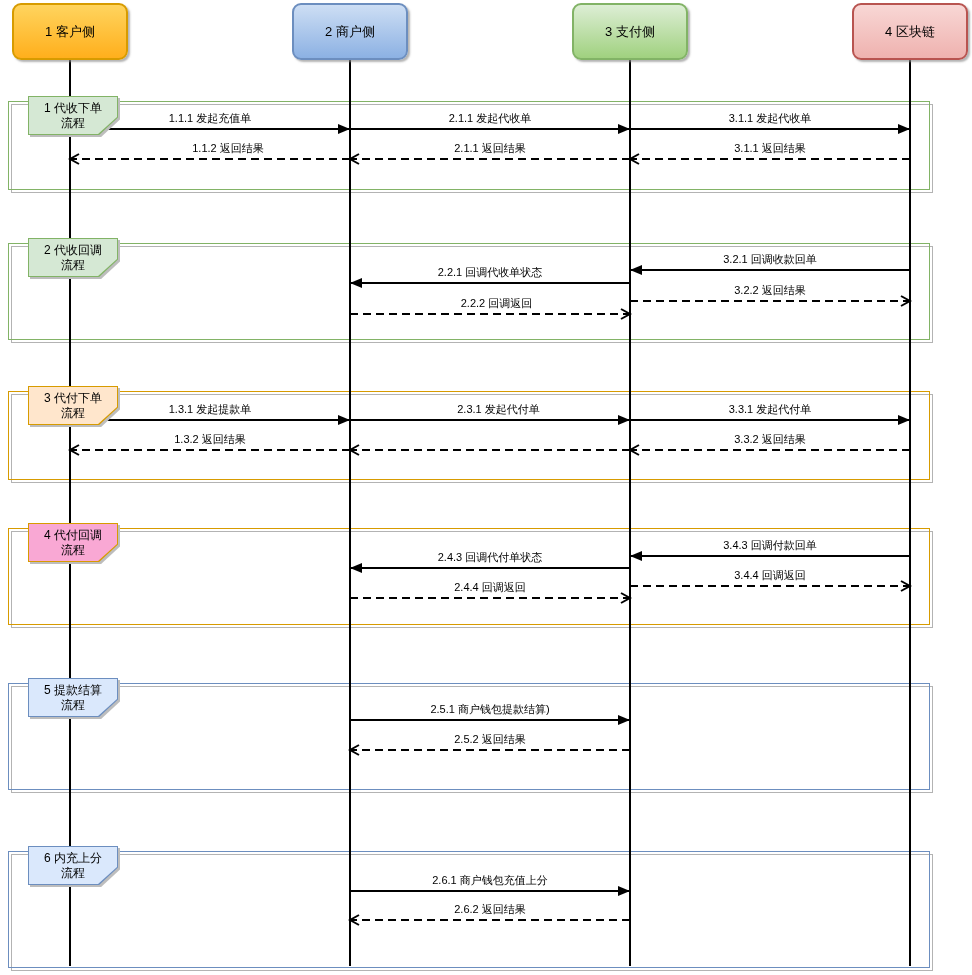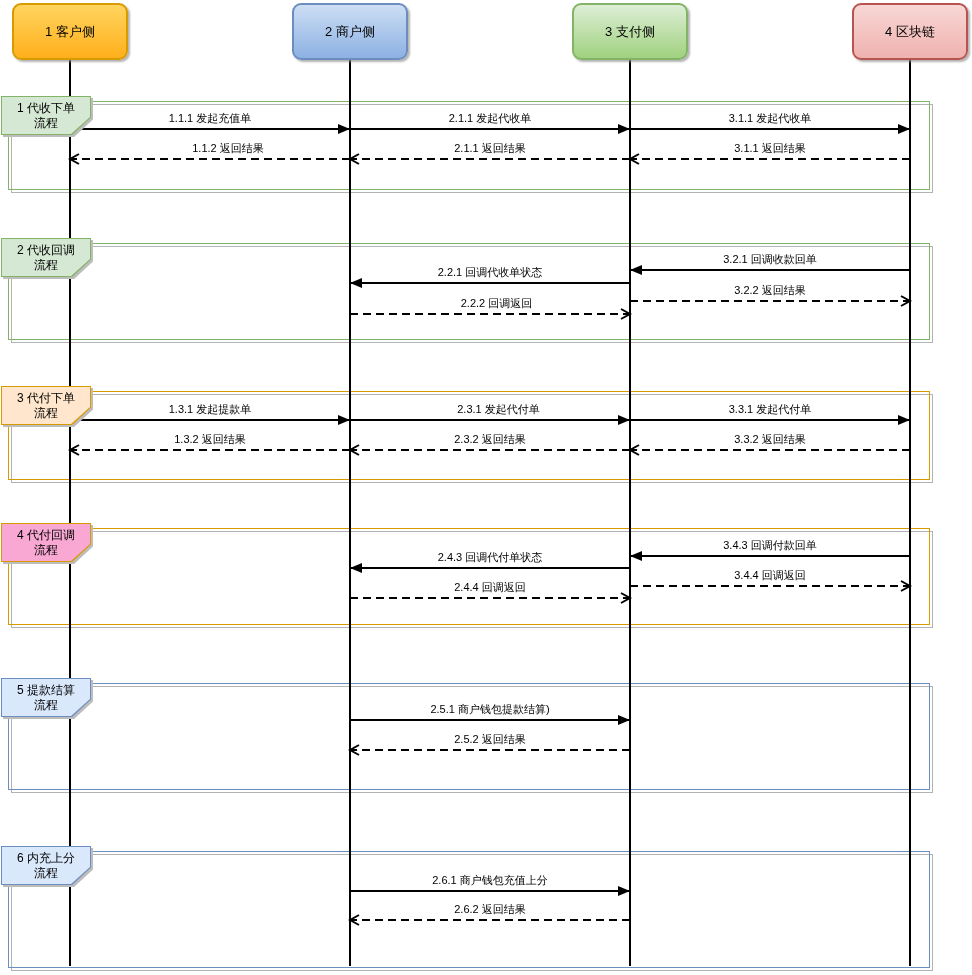--- a/index.html
+++ b/index.html
@@ -21,20 +21,21 @@
   .frame { position: absolute; border: 1px solid; z-index: 2; background: transparent; }
 
   .frame-label {
     position: absolute; width: 90px; height: 39px; z-index: 6;
     filter: drop-shadow(2px 2px 0 #bdbdbd);
   }
   .fl-outer {
     width: 100%; height: 100%;
     clip-path: polygon(0 0, 100% 0, 100% 55%, 79% 100%, 0 100%);
     position: relative;
+    margin-left: 27px;
   }
   .fl-inner {
     position: absolute; inset: 1px;
     clip-path: polygon(0 0, 100% 0, 100% 54%, 78.5% 100%, 0 100%);
     display: flex; flex-direction: column; align-items: center; justify-content: center;
     font-size: 12px; line-height: 15px; text-align: center;
   }
 
   #arrow-layer { position: absolute; left: 0; top: 0; z-index: 4; }
 
@@ -133,21 +134,20 @@
       <div class="fl-outer" style="background: rgb(215, 155, 0);">
         <div class="fl-inner" style="background: rgb(255, 230, 204);">
           <div>3 代付下单</div>
           <div>流程</div>
         </div>
       </div>
     </div>
     <div class="msg-label" style="left: 70px; width: 280px; top: 401px;">1.3.1 发起提款单</div>
     <div class="msg-label" style="left: 70px; width: 280px; top: 431px;">1.3.2 返回结果</div>
     <div class="msg-label" style="left: 350px; width: 280px; top: 401px; padding-left: 17px;">2.3.1 发起代付单</div>
-    <div class="msg-label" style="left: 350px; width: 280px; top: 431px;">2.3.2 返回结果</div>
     <div class="msg-label" style="left: 630px; width: 280px; top: 401px;">3.3.1 发起代付单</div>
     <div class="msg-label" style="left: 630px; width: 280px; top: 431px;">3.3.2 返回结果</div>
     <div class="frame-shadow" style="left: 11px; top: 531px; width: 922px; height: 97px; border-color: rgb(179, 179, 179);"></div>
     <div class="frame" style="left: 8px; top: 528px; width: 922px; height: 97px; border-color: rgb(215, 155, 0);"></div>
     <div class="frame-label" style="left: 1px; top: 523px;">
       <div class="fl-outer" style="background: rgb(215, 155, 0);">
         <div class="fl-inner" style="background: #f9a8d4; justify-content: center;">
           <div>4 代付回调</div>
           <div>流程</div>
         </div>

